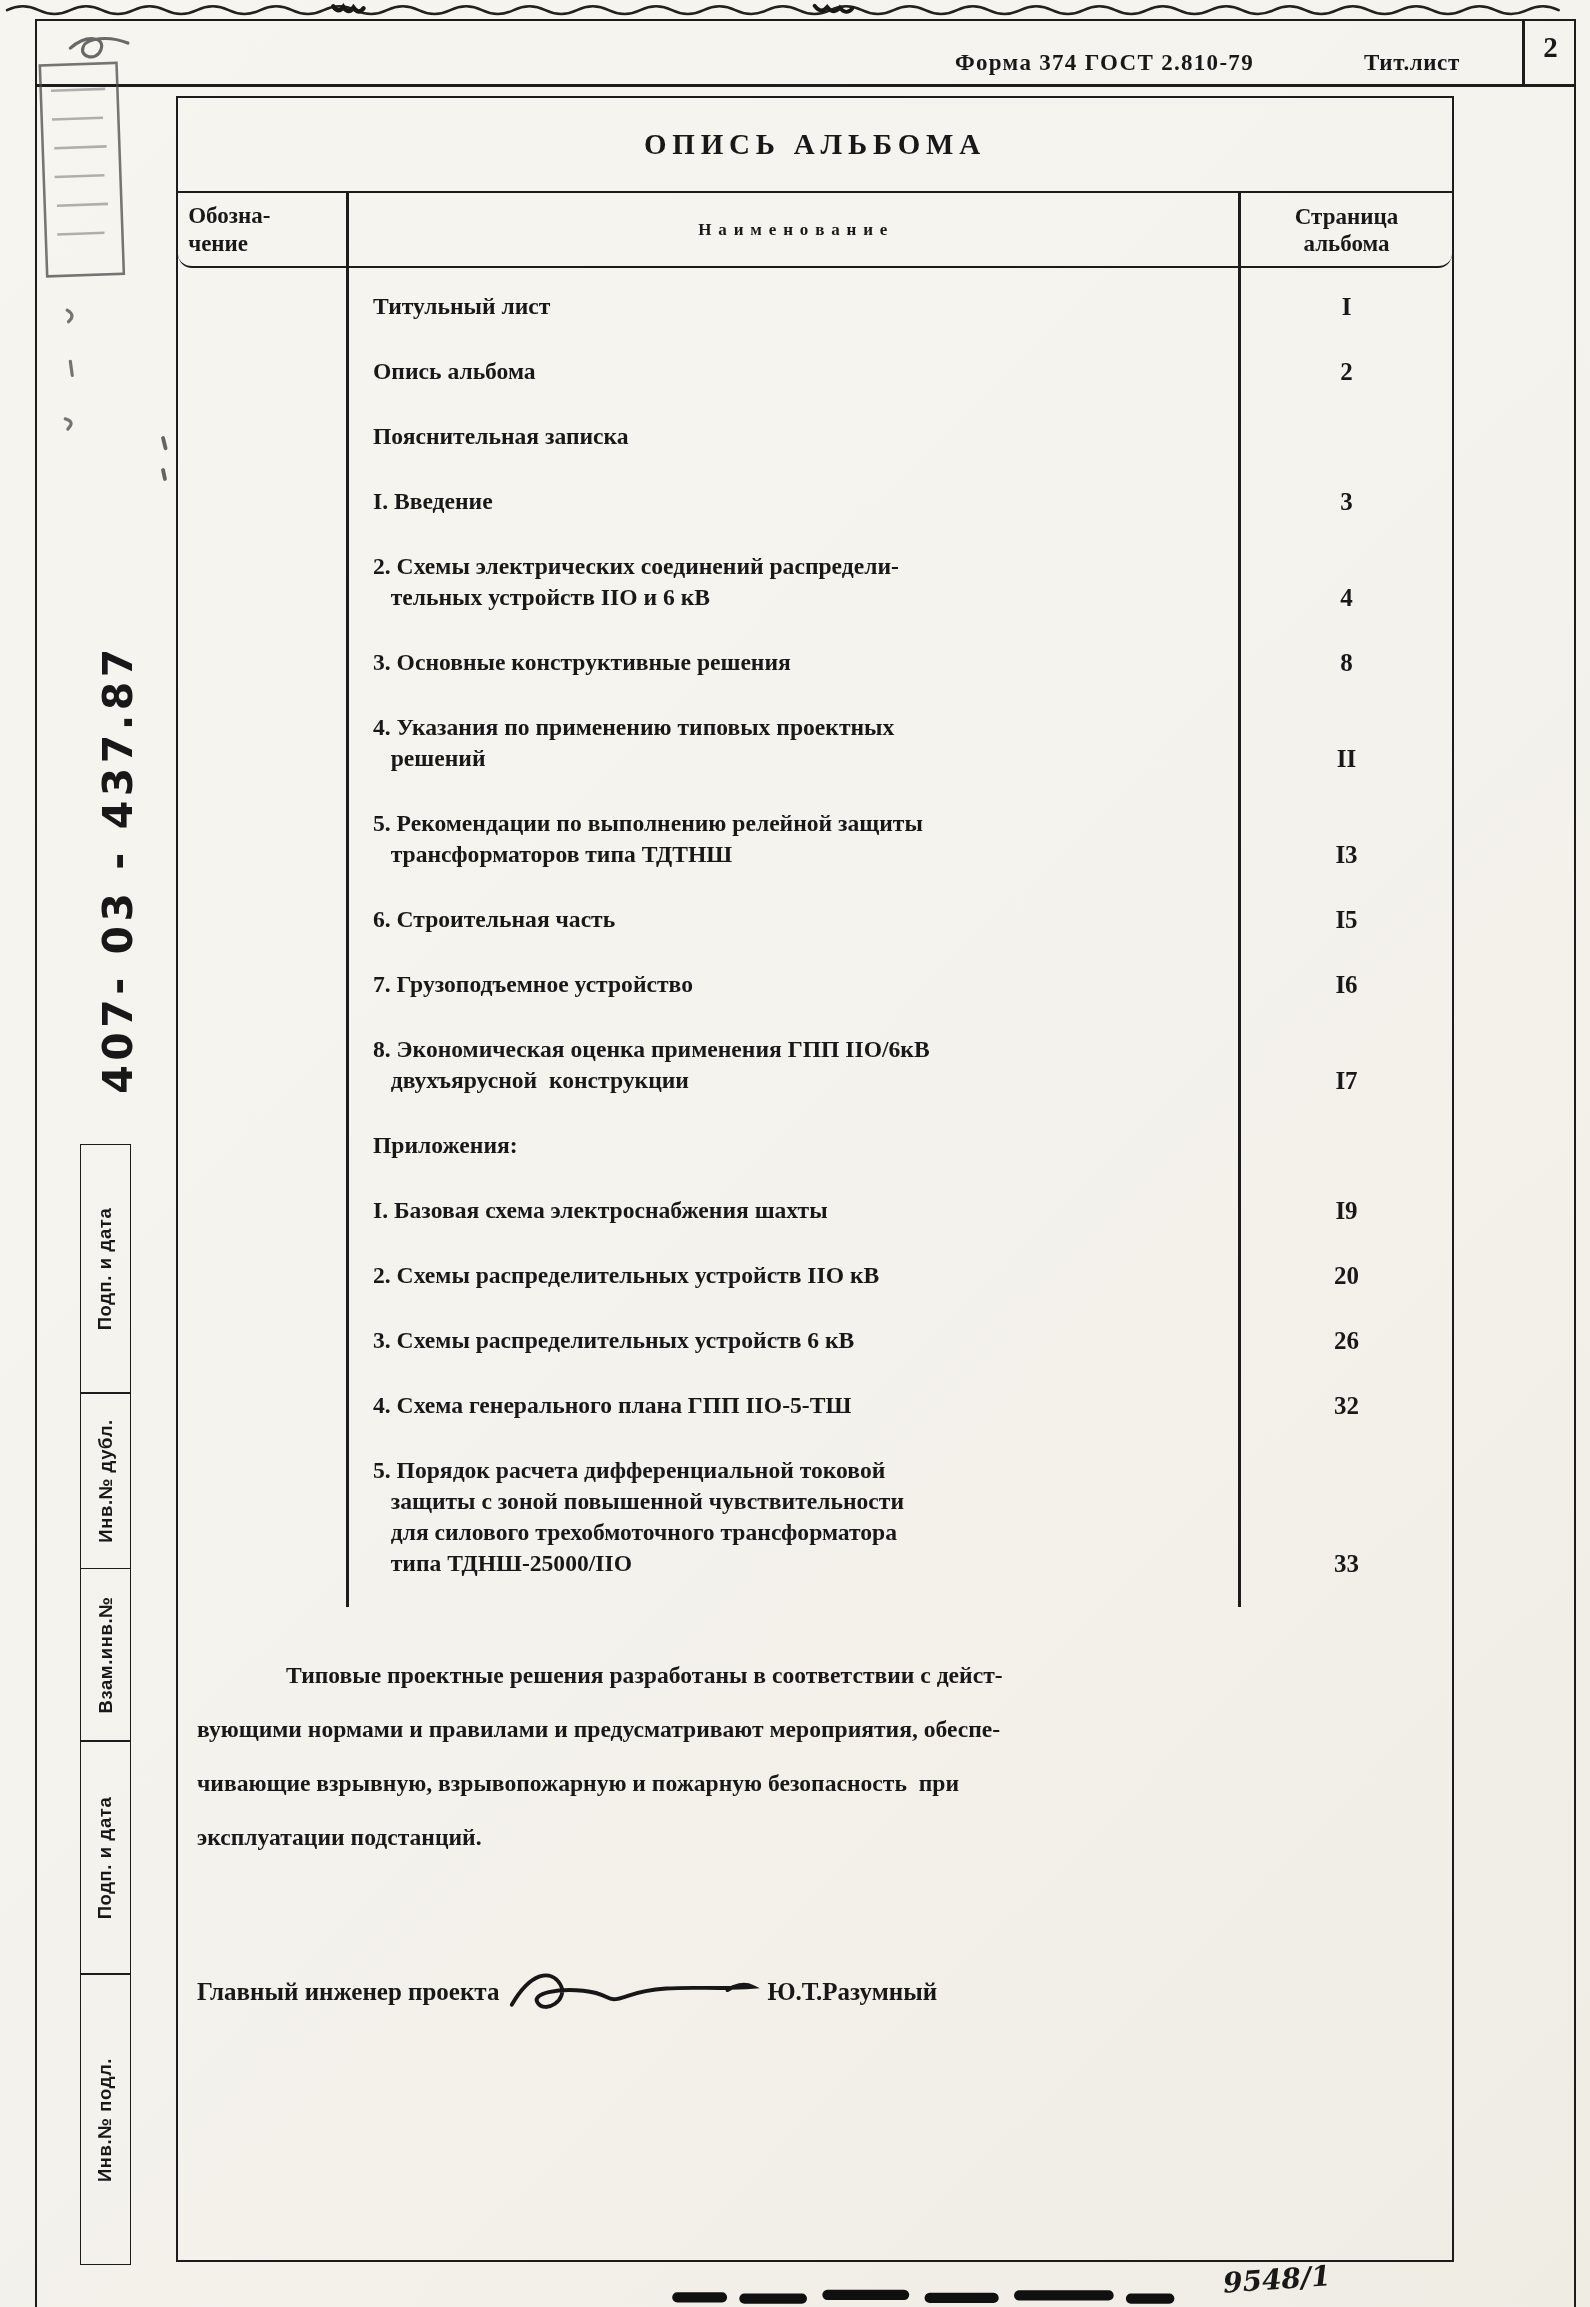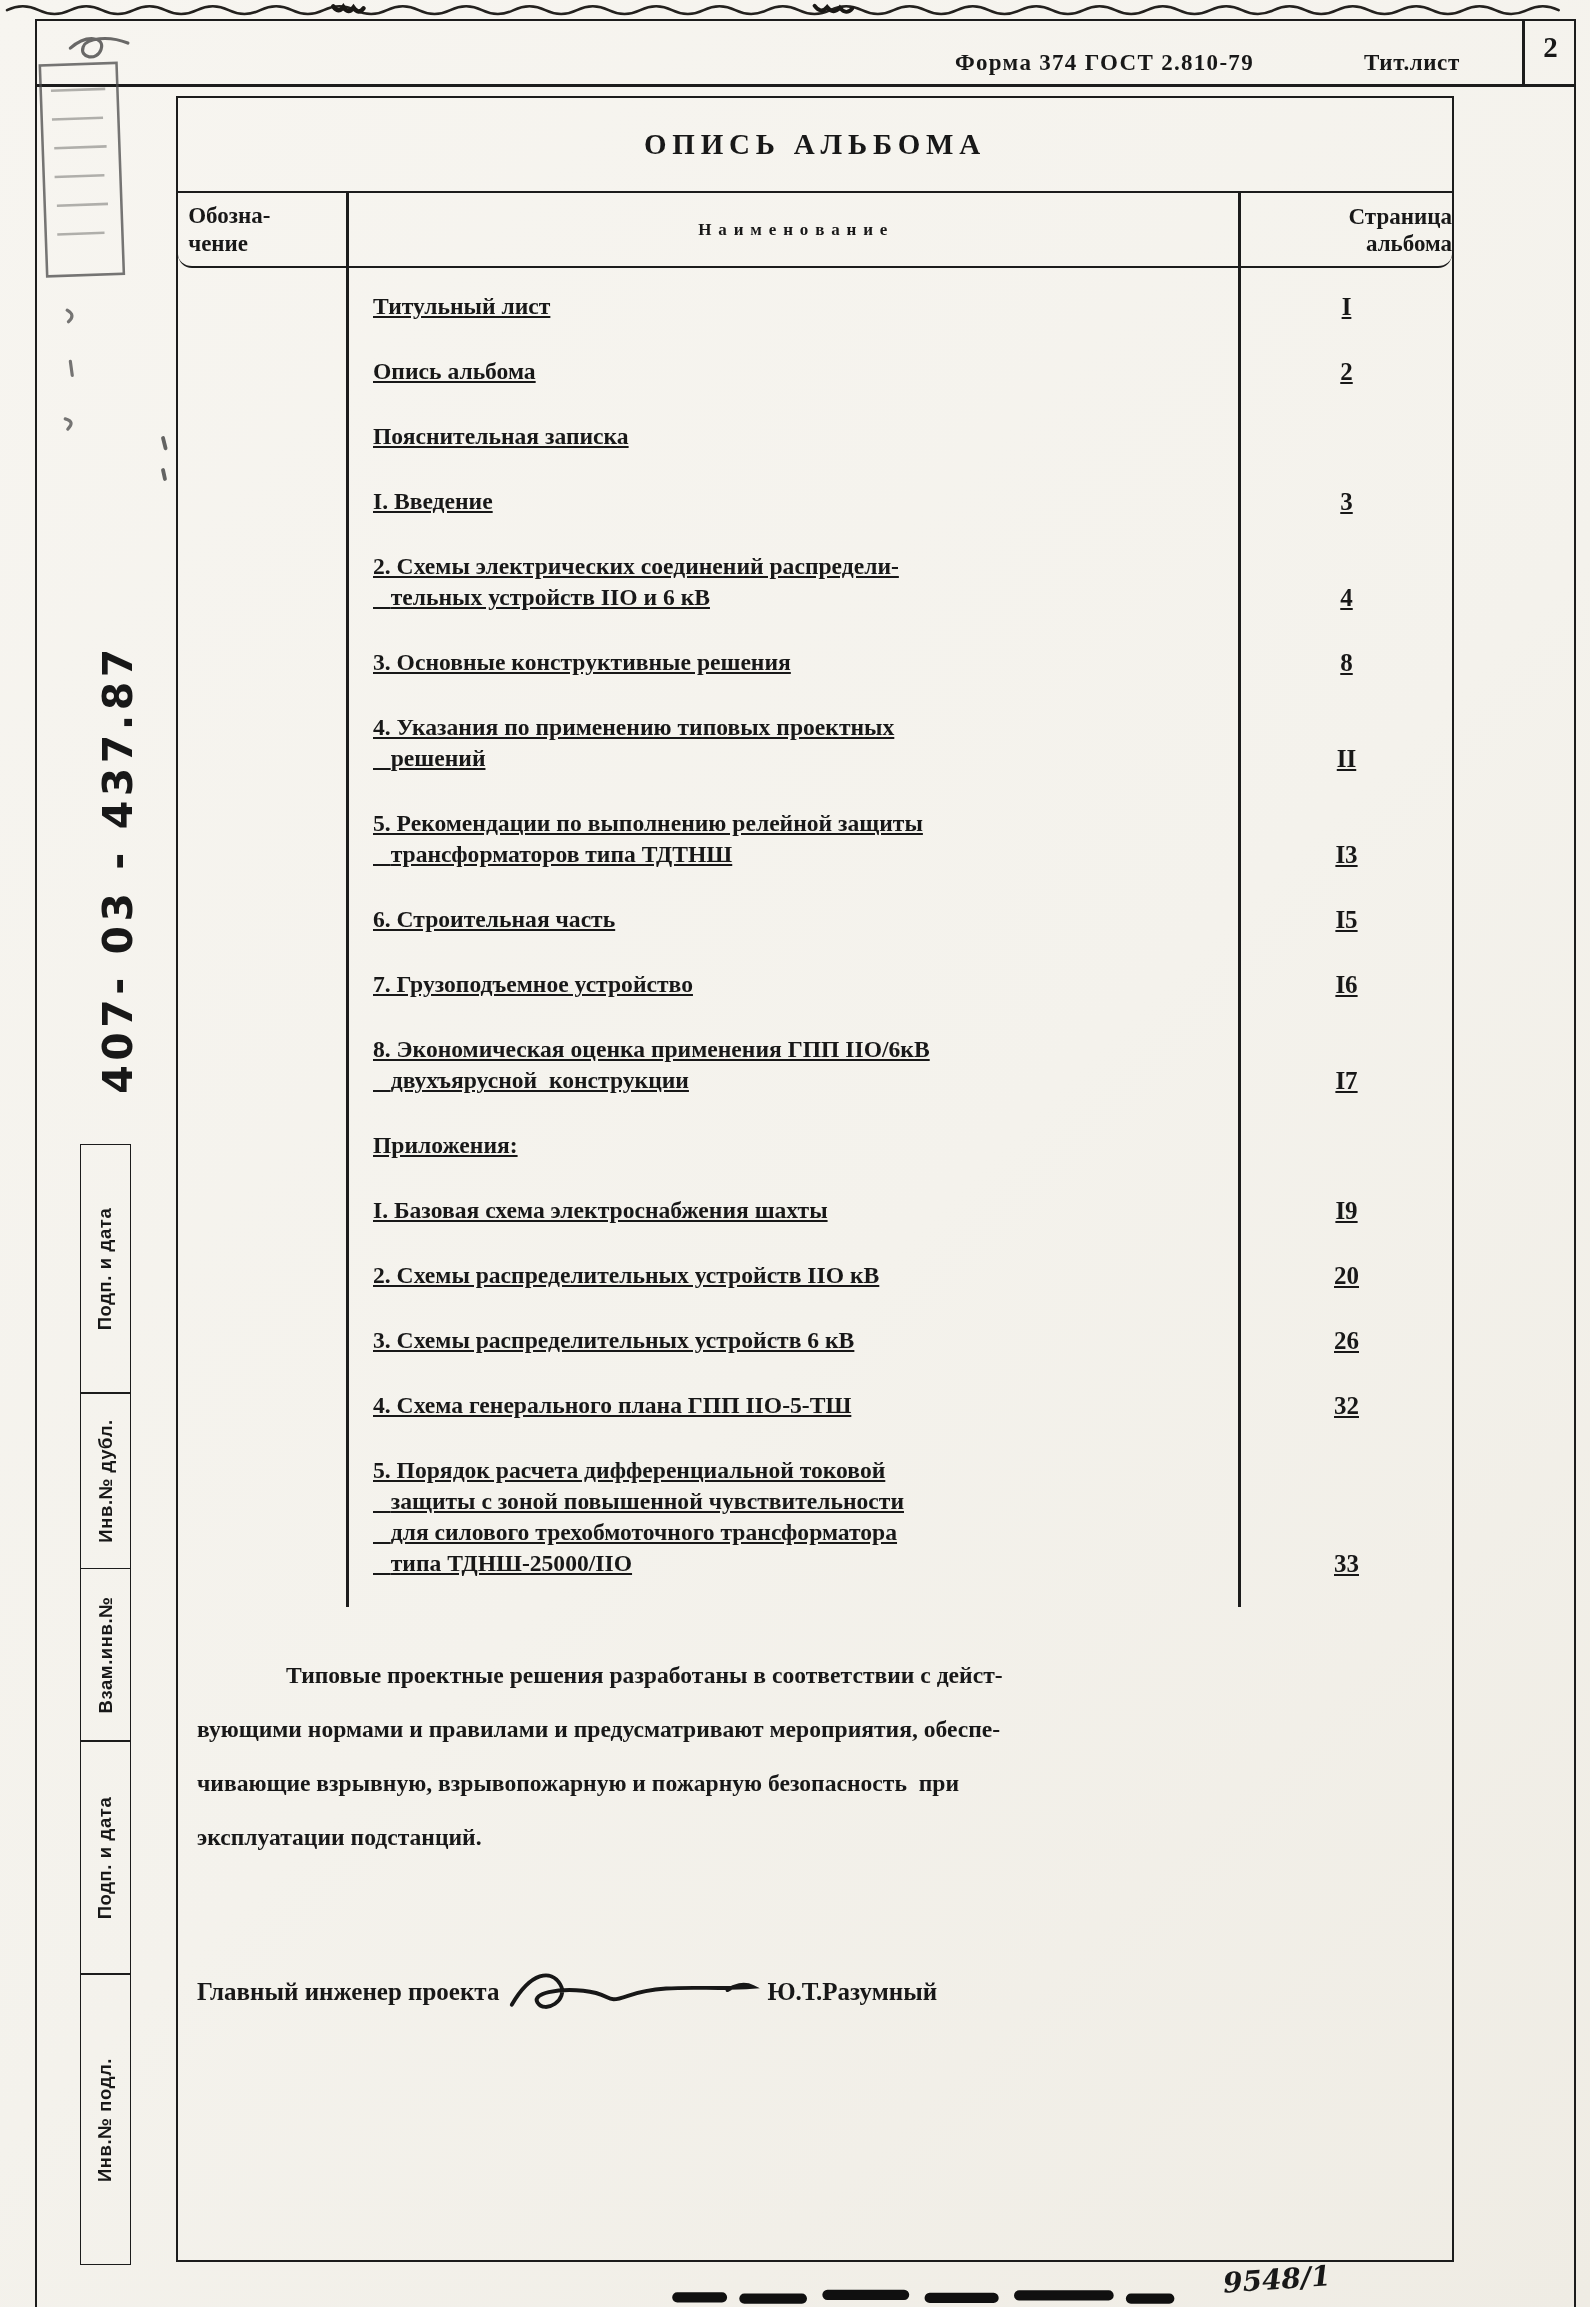--- a/index.html
+++ b/index.html
@@ -29,25 +29,25 @@
   
   .main-frame { position: absolute; left: 176px; top: 96px; width: 1278px; height: 2166px;
     border: 2.6px solid #1c1c1c; }
   .title-band { height: 93px; display: flex; align-items: center; justify-content: center;
     font-size: 29px; font-weight: bold; letter-spacing: 5.8px; }
 
   .grid { position: relative; border-top: 2.6px solid #1c1c1c; }
   .grid-header { display: flex; align-items: center; height: 75px; border-bottom: 2.6px solid #1c1c1c; font-weight: bold; border-radius: 14px; }
   .h-desig { width: 168px; font-size: 23px; line-height: 28px; padding-left: 10.2px; white-space: pre-wrap; }
   .h-name  { flex: 1; text-align: center; font-size: 17px; letter-spacing: 1.3px; }
-  .h-page  { width: 211px; text-align: right; font-size: 23px; line-height: 27px; white-space: pre-wrap; }
+  .h-page  { width: 211px; text-align: center; font-size: 23px; line-height: 27px; white-space: pre-wrap; }
   .vline1 { position: absolute; left: 168px; top: 0; bottom: 0; width: 2.6px; background: #1c1c1c; }
   .vline2 { position: absolute; right: 211px; top: 0; bottom: 0; width: 2.6px; background: #1c1c1c; }
 
-  .grid-body { padding: 6.4px 0 10.2px; text-decoration: underline; }
+  .grid-body { padding: 6.4px 0 10.2px; }
   .t-row { display: flex; align-items: flex-end; padding: 17px 0; font-weight: bold;
     font-size: 23.6px; line-height: 31px; }
   .c-desig { width: 168px; }
   .c-name { flex: 1; padding-left: 27px; padding-right: 19px; white-space: pre-wrap; }
   .c-page { width: 211px; text-align: center; font-size: 25px; }
 
   .free-text { margin: 41px 32px 0 19px; font-weight: bold; font-size: 23.6px;
     line-height: 54px; white-space: pre-wrap; text-indent: 89px; }
 
   .sig-row { margin-top: 96px; display: flex; align-items: center; justify-content: flex-start;

